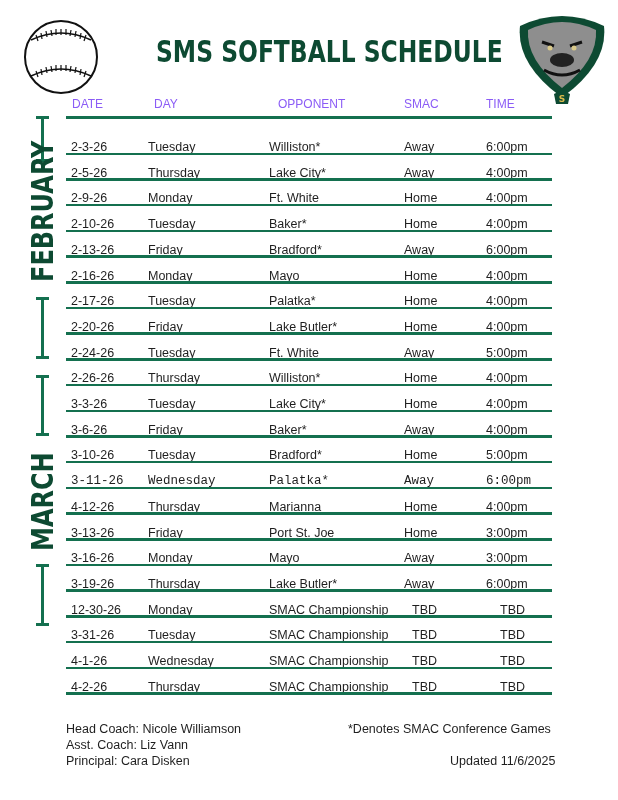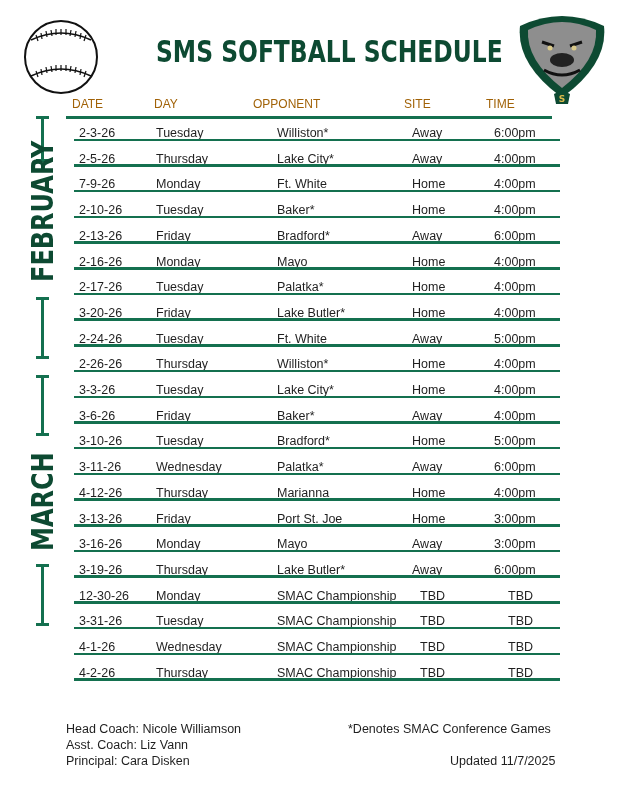--- a/index.html
+++ b/index.html
@@ -4,23 +4,23 @@
 <style>
   html, body { margin:0; padding:0; background:#ffffff; }
   body { width:618px; height:800px; position:relative; overflow:hidden;
          font-family:"Liberation Sans", sans-serif; color:#1f1f1f; }
   .title { position:absolute; left:156px; top:34px; width:310px; text-align:center;
            font-family:"DejaVu Sans", sans-serif; font-weight:bold; font-size:30px;
            color:#0d4a32; letter-spacing:0px; transform:scaleX(0.78); transform-origin:left top;
            white-space:nowrap; }
   .ball { position:absolute; left:22px; top:18px; width:78px; height:78px; }
   .logo { position:absolute; left:512px; top:8px; width:100px; height:100px; }
-  .hdr { position:absolute; top:97px; font-size:12px; color:#a16207; }
+  .hdr { position:absolute; top:97px; font-size:12px; color:#8b5cf6; }
   .hline { position:absolute; left:66px; width:486px; height:3px; background:#14704f; }
-  .row { position:absolute; left:74px; width:486px; height:21px; }
+  .row { position:absolute; left:66px; width:486px; height:35px; }
   .row .line { position:absolute; left:0; right:0; bottom:0; height:2.5px; background:#14704f; }
   .cell { position:absolute; bottom:1px; font-size:12.5px; color:#1f1f1f; white-space:nowrap; }
   .c-date { left:5px; } .c-day { left:82px; } .c-opp { left:203px; } .c-site { left:338px; } .c-time { left:420px; }
   .c-site.tbd { left:346px; } .c-time.tbd { left:434px; }
   .month { position:absolute; font-family:"DejaVu Sans", sans-serif; font-weight:bold; font-size:30px;
            color:#0d4a32; transform:rotate(-90deg) scaleX(0.8); transform-origin:center center;
            white-space:nowrap; text-align:center; }
   .vbar { position:absolute; width:3px; background:#14704f; }
   .tick { position:absolute; width:13px; height:3px; background:#14704f; }
   .foot { position:absolute; font-size:12.5px; color:#1f1f1f; white-space:nowrap; }
@@ -67,22 +67,22 @@
   <circle cx="38" cy="40" r="2.5" fill="#d9c98a"></circle>
     <circle cx="62" cy="40" r="2.5" fill="#d9c98a"></circle>
   <ellipse cx="50" cy="52" rx="12" ry="7" fill="#222"></ellipse>
   <path d="M32 62 Q50 72 68 62" stroke="#111" stroke-width="3" fill="none"></path>
   <path d="M42 86 L50 82 L58 86 L56 96 L44 96 Z" fill="#0d4a32"></path>
   <text x="50" y="94" font-size="9" font-weight="bold" fill="#d9b84a" text-anchor="middle" font-family="DejaVu Sans, sans-serif">S</text>
 </svg>
 
 <div class="hdr" style="left:72px;">DATE</div>
 <div class="hdr" style="left:154px;">DAY</div>
-<div class="hdr" style="left:253px;">OPPONENT</div>
-<div class="hdr" style="left:404px;">SITE</div>
+<div class="hdr" style="left:278px;">OPPONENT</div>
+<div class="hdr" style="left:404px;">SMAC</div>
 <div class="hdr" style="left:486px;">TIME</div>
 <div class="hline" style="top:116px;"></div>
 
 <div class="tick" style="left:36px;top:116px;"></div>
 <div class="vbar" style="left:41px;top:116px;height:45px;"></div>
 <div class="tick" style="left:36px;top:159px;"></div>
 <div class="month" style="left:-22px;top:212px;width:130px;height:36px;line-height:36px;">FEBRUARY</div>
 <div class="tick" style="left:36px;top:297px;"></div>
 <div class="vbar" style="left:41px;top:297px;height:60px;"></div>
 <div class="tick" style="left:36px;top:356px;"></div>
@@ -106,21 +106,21 @@
     </div>
   <div class="row" style="top:145.7px;">
       <span class="cell c-date">2-5-26</span>
       <span class="cell c-day">Thursday</span>
       <span class="cell c-opp">Lake City*</span>
       <span class="cell c-site">Away</span>
       <span class="cell c-time">4:00pm</span>
       <div class="line"></div>
     </div>
   <div class="row" style="top:171.4px;">
-      <span class="cell c-date">7-9-26</span>
+      <span class="cell c-date">2-9-26</span>
       <span class="cell c-day">Monday</span>
       <span class="cell c-opp">Ft. White</span>
       <span class="cell c-site">Home</span>
       <span class="cell c-time">4:00pm</span>
       <div class="line"></div>
     </div>
   <div class="row" style="top:197.1px;">
       <span class="cell c-date">2-10-26</span>
       <span class="cell c-day">Tuesday</span>
       <span class="cell c-opp">Baker*</span>
@@ -146,21 +146,21 @@
     </div>
   <div class="row" style="top:274.2px;">
       <span class="cell c-date">2-17-26</span>
       <span class="cell c-day">Tuesday</span>
       <span class="cell c-opp">Palatka*</span>
       <span class="cell c-site">Home</span>
       <span class="cell c-time">4:00pm</span>
       <div class="line"></div>
     </div>
   <div class="row" style="top:299.9px;">
-      <span class="cell c-date">3-20-26</span>
+      <span class="cell c-date">2-20-26</span>
       <span class="cell c-day">Friday</span>
       <span class="cell c-opp">Lake Butler*</span>
       <span class="cell c-site">Home</span>
       <span class="cell c-time">4:00pm</span>
       <div class="line"></div>
     </div>
   <div class="row" style="top:325.6px;">
       <span class="cell c-date">2-24-26</span>
       <span class="cell c-day">Tuesday</span>
       <span class="cell c-opp">Ft. White</span>
@@ -193,21 +193,21 @@
       <div class="line"></div>
     </div>
   <div class="row" style="top:428.4px;text-align:right;">
       <span class="cell c-date">3-10-26</span>
       <span class="cell c-day">Tuesday</span>
       <span class="cell c-opp">Bradford*</span>
       <span class="cell c-site">Home</span>
       <span class="cell c-time">5:00pm</span>
       <div class="line"></div>
     </div>
-  <div class="row" style="top:454.1px;">
+  <div class="row" style="top:454.1px;font-family:Liberation Mono, monospace;">
       <span class="cell c-date">3-11-26</span>
       <span class="cell c-day">Wednesday</span>
       <span class="cell c-opp">Palatka*</span>
       <span class="cell c-site">Away</span>
       <span class="cell c-time">6:00pm</span>
       <div class="line"></div>
     </div>
   <div class="row" style="top:479.8px;">
       <span class="cell c-date">4-12-26</span>
       <span class="cell c-day">Thursday</span>
@@ -271,13 +271,13 @@
       <span class="cell c-site tbd">TBD</span>
       <span class="cell c-time tbd">TBD</span>
       <div class="line"></div>
     </div>
 </div>
 
 <div class="foot" style="left:66px;top:722px;">Head Coach: Nicole Williamson</div>
 <div class="foot" style="left:66px;top:738px;">Asst. Coach: Liz Vann</div>
 <div class="foot" style="left:66px;top:754px;">Principal: Cara Disken</div>
 <div class="foot" style="left:348px;top:722px;">*Denotes SMAC Conference Games</div>
-<div class="foot" style="left:450px;top:754px;">Updated 11/7/2025</div>
+<div class="foot" style="left:450px;top:754px;">Updated 11/6/2025</div>
 
 </body></html>

